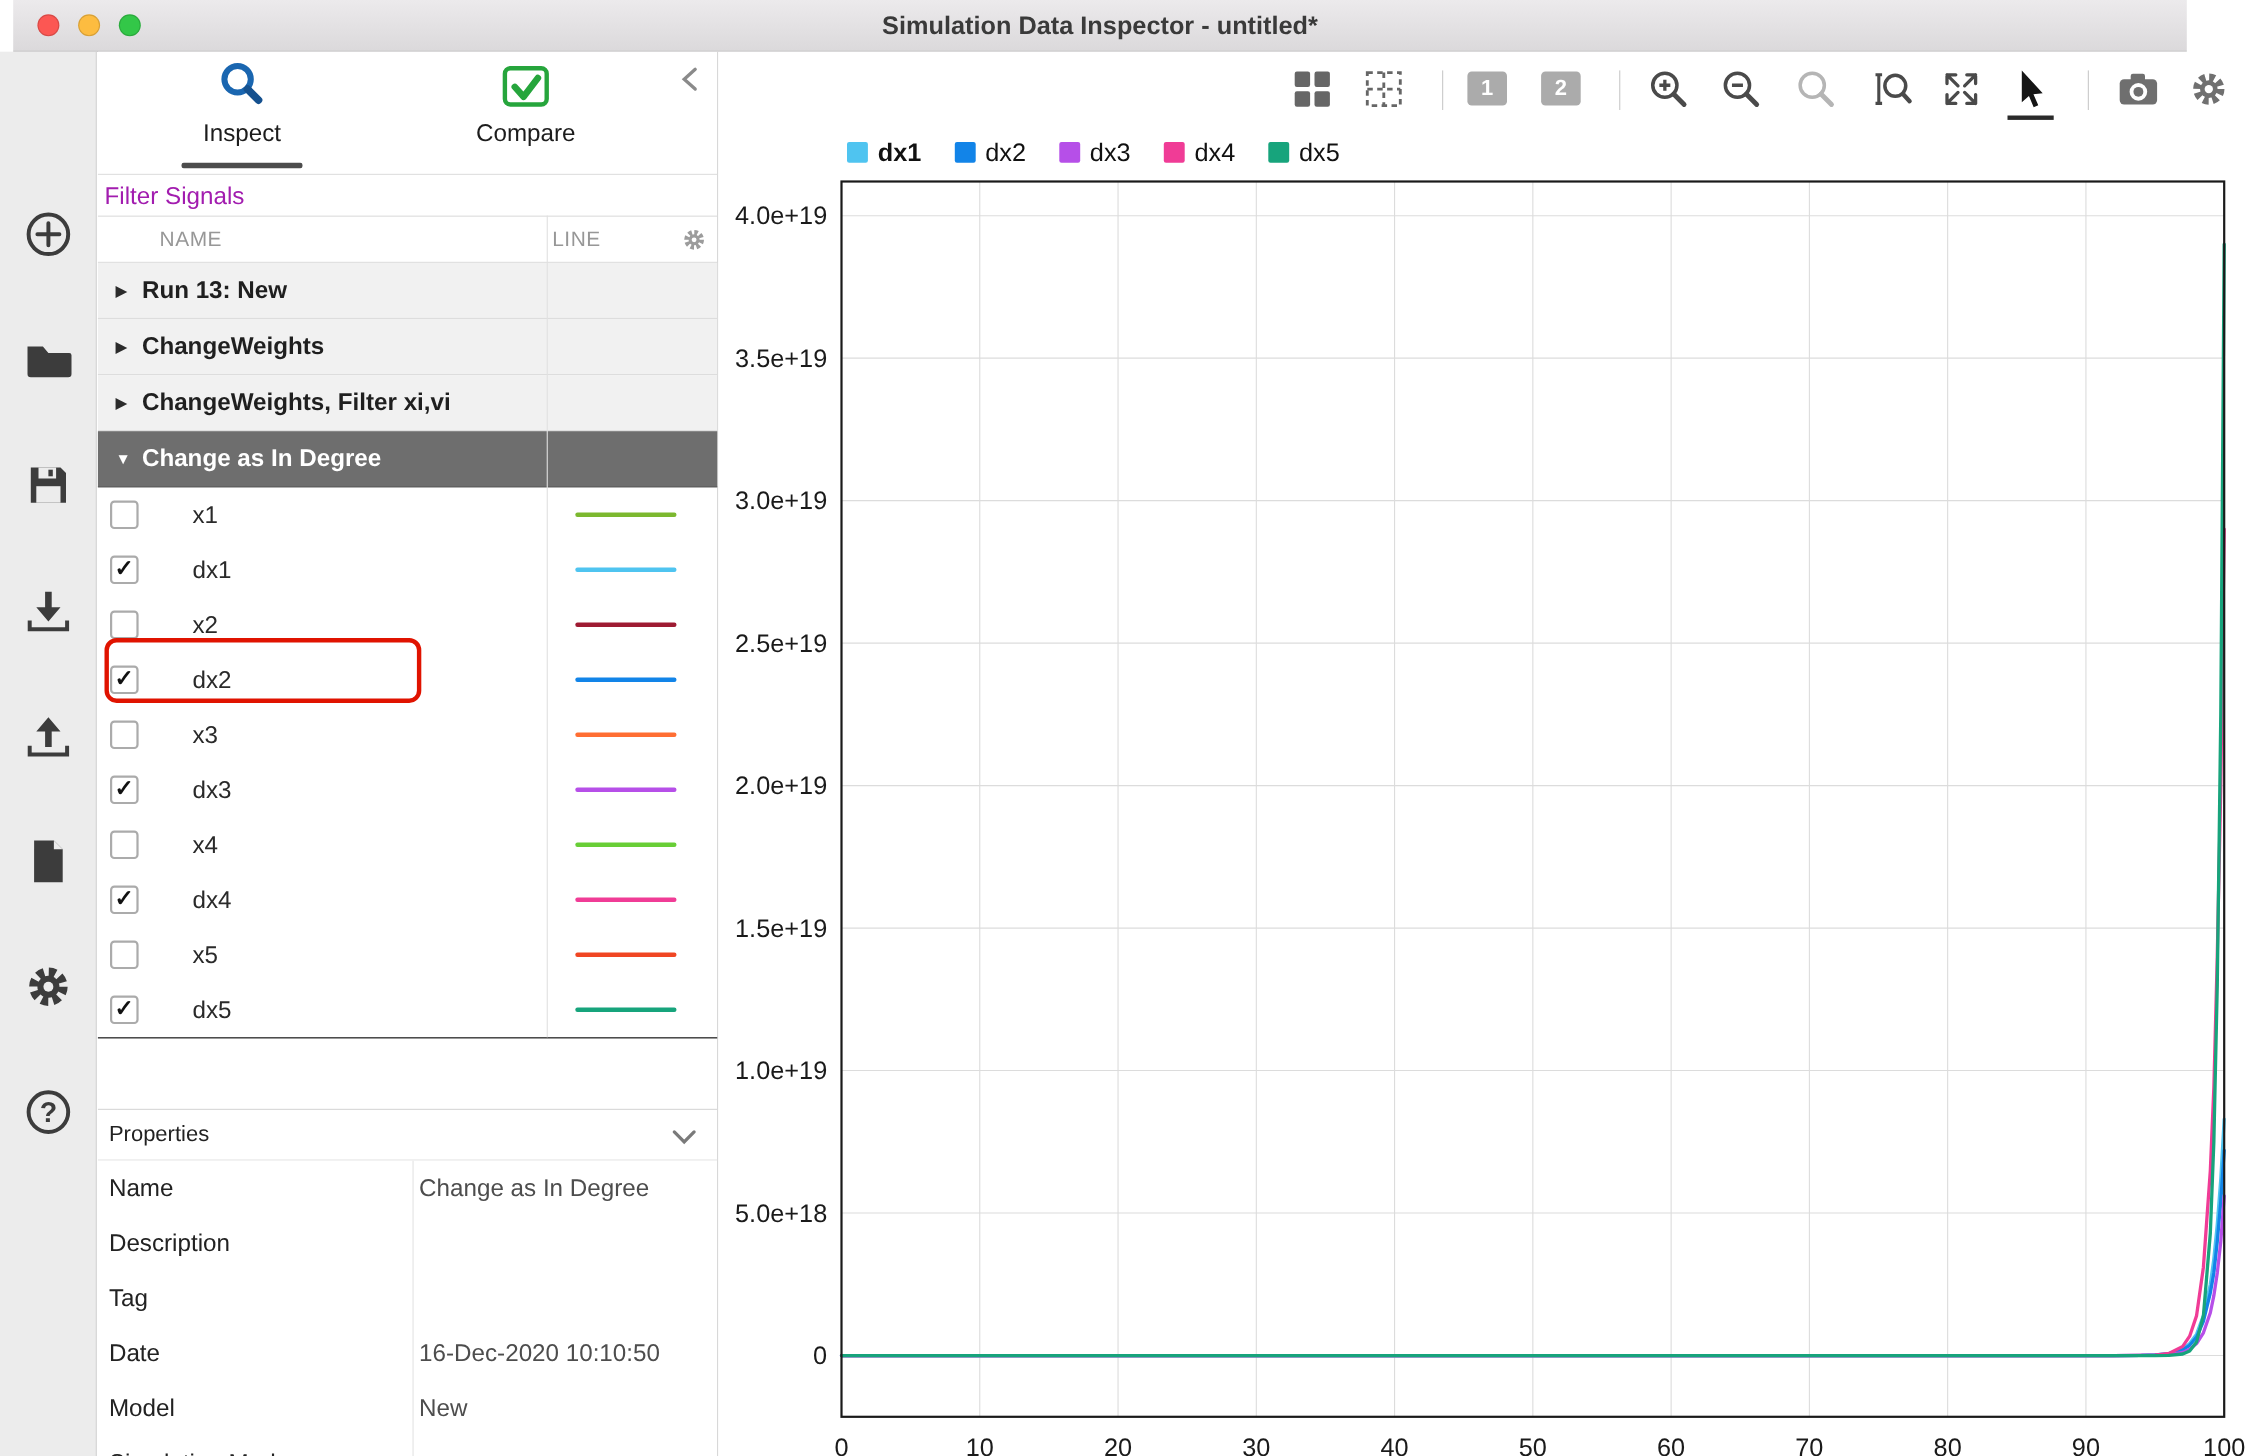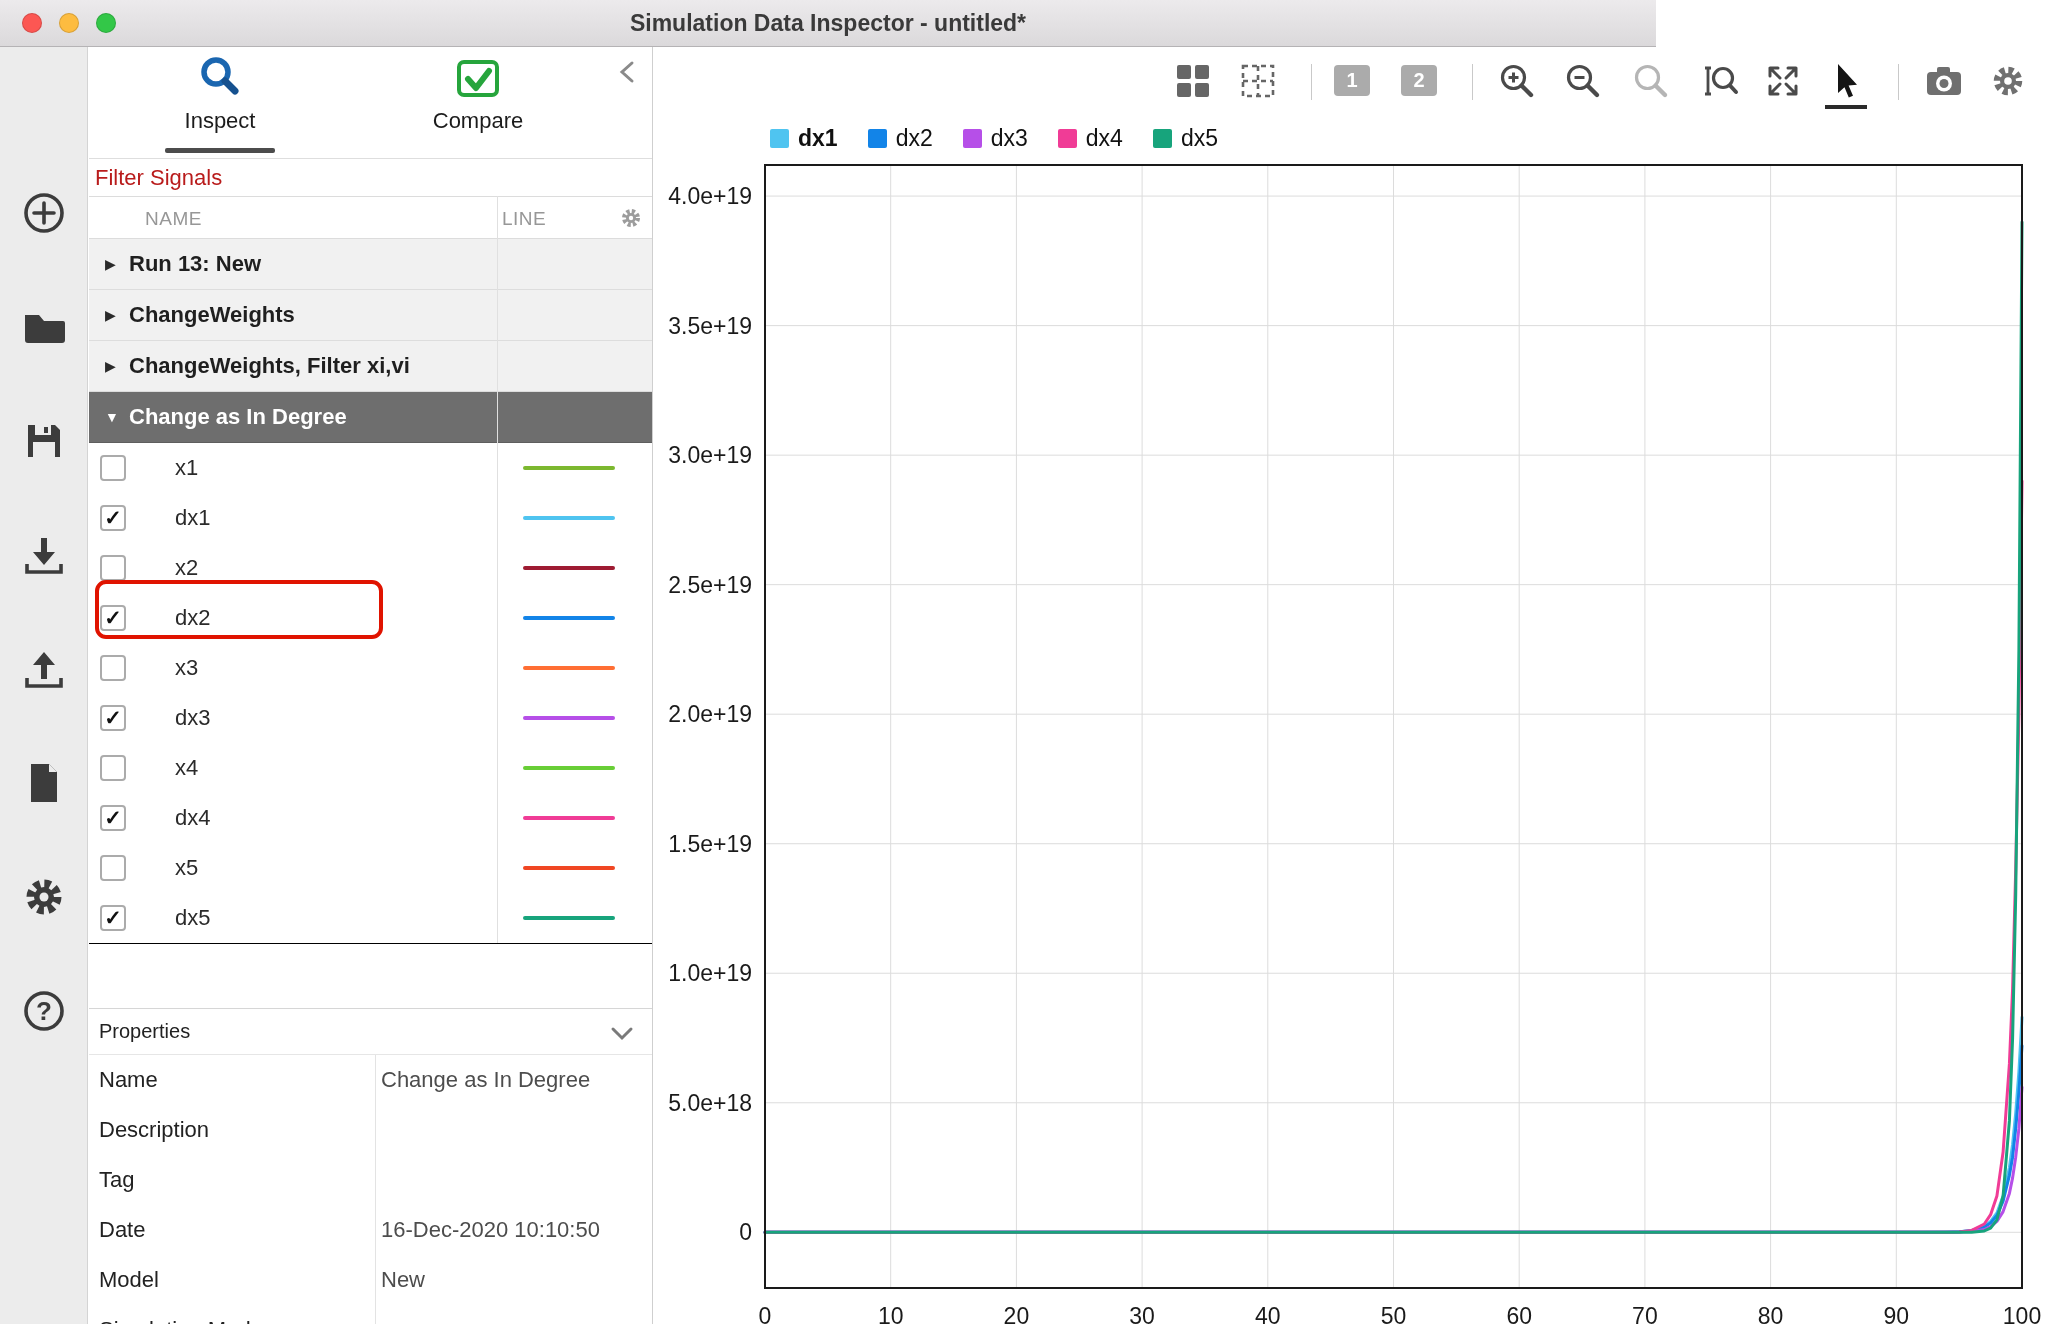--- a/index.html
+++ b/index.html
@@ -1,20 +1,20 @@
 <!DOCTYPE html>
 <html><head>
 <meta charset="utf-8">
 <style>
   html,body{margin:0;padding:0;}
   body{width:2048px;height:1324px;position:relative;overflow:hidden;
        font-family:"Liberation Sans",sans-serif;background:#fff;color:#222;}
 
   
-  .titlebar{position:absolute;left:0;top:0;width:1656px;height:46px;
+  .titlebar{position:absolute;left:12px;top:0;width:1976px;height:46px;
     background:linear-gradient(#eceaec,#dbd9db);border-bottom:1px solid #b5b3b5;
     display:flex;align-items:center;justify-content:center;}
   .titlebar .title{font-size:23px;font-weight:600;color:#3a3a3a;}
   .traffic{position:absolute;left:22px;top:13px;display:flex;gap:17px;}
   .light{width:20px;height:20px;border-radius:50%;box-shadow:inset 0 0 0 1px rgba(0,0,0,.15);}
   .light.red{background:#fc5753;} .light.yellow{background:#fdbc40;} .light.green{background:#33c748;}
 
   
   .leftbar{position:absolute;left:0;top:47px;bottom:0;width:88px;background:#ececec;
     border-right:1px solid #d4d4d4;display:flex;flex-direction:column;align-items:center;
@@ -25,21 +25,21 @@
   .sidebar{position:absolute;left:89px;top:47px;bottom:0;width:563px;background:#fff;
     border-right:1px solid #cfcfcf;box-sizing:content-box;}
   .tabs{position:absolute;top:0;left:0;right:0;height:111px;border-bottom:1px solid #dedede;}
   .tab{position:absolute;top:8px;width:170px;display:flex;flex-direction:column;align-items:center;gap:7px;}
   .tab .tab-label{font-size:22px;color:#1c1c1c;font-weight:500;}
   .tab-inspect{left:46px;} .tab-compare{left:304px;}
   .active-underline{position:absolute;left:76px;top:101px;width:110px;height:5px;background:#4c4c4c;border-radius:2px;}
   .collapse-btn{position:absolute;top:12px;right:14px;width:22px;height:26px;}
 
   .filter-row{position:absolute;top:112px;left:0;right:0;height:37px;display:flex;
-    align-items:center;padding-left:6px;font-size:22px;color:#b91c1c;}
+    align-items:center;padding-left:6px;font-size:22px;color:#a21caf;}
 
   .cols-header{position:absolute;top:149px;left:0;right:0;height:43px;
     border-top:1px solid #dcdcdc;border-bottom:1px solid #dcdcdc;box-sizing:border-box;
     font-size:19px;color:#979797;letter-spacing:.5px;}
   .cols-header .h-name{position:absolute;left:56px;top:11px;}
   .cols-header .h-line{position:absolute;left:413px;top:11px;}
   .cols-header .h-gear{position:absolute;right:8px;top:8px;width:26px;height:26px;}
 
   .runs{position:absolute;top:192px;left:0;right:0;}
   .run-row{height:51px;background:#f1f1f1;border-bottom:1px solid #dddddd;display:flex;

